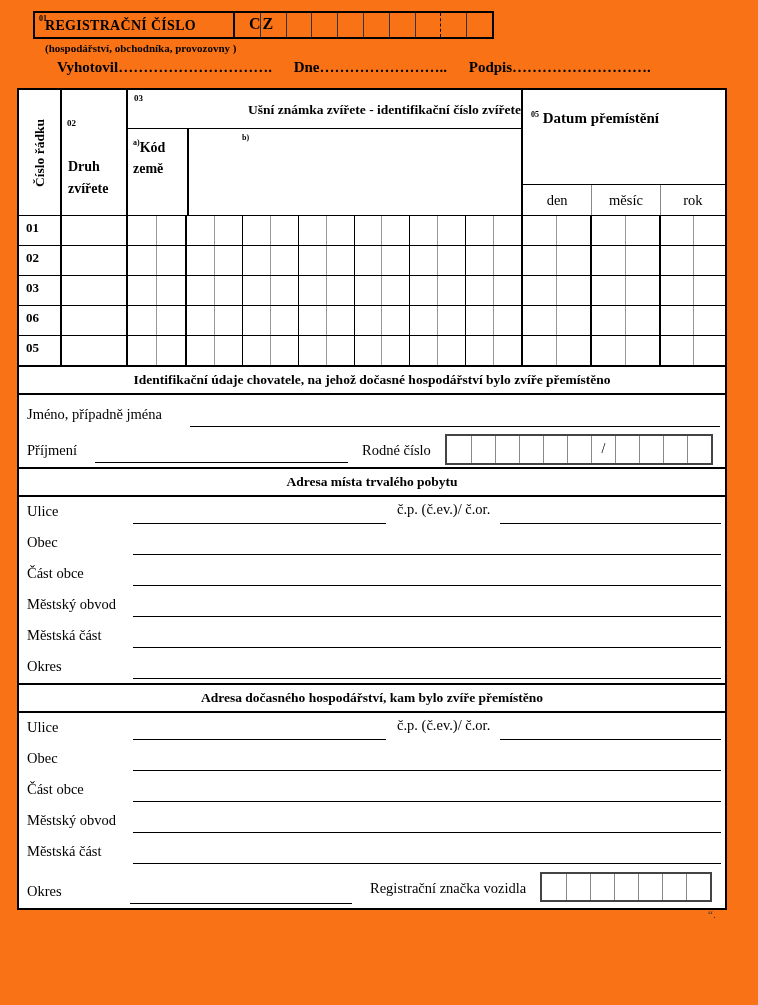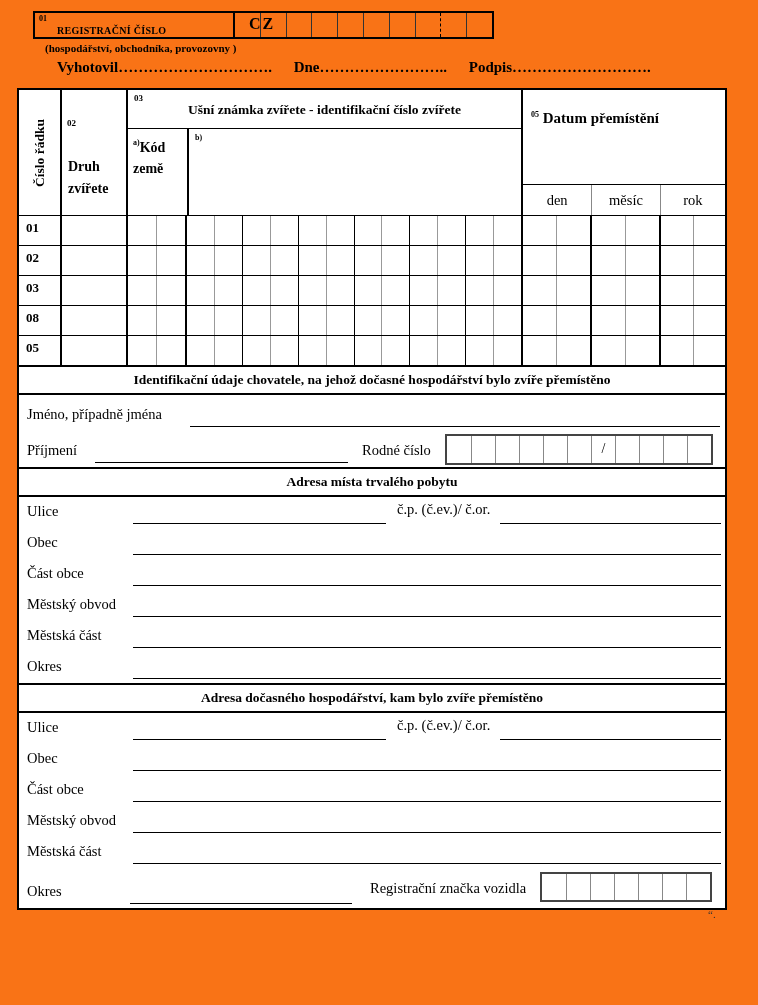--- a/index.html
+++ b/index.html
@@ -14,21 +14,21 @@
   }
   sup, .sup { font-size: 8px; font-weight: bold; vertical-align: top; }
 
   
   .regbox {
     position: absolute; left: 33px; top: 11px;
     width: 461px; height: 28px;
     border: 2px solid #000;
   }
   .regbox .num { position:absolute; left:4px; top:1px; font-size:8px; font-weight:bold; }
-  .regbox .title { position:absolute; left:22px; top:5px; font-size:10px; font-weight:bold; letter-spacing:0.3px;margin-top:7px; }
+  .regbox .title { position:absolute; left:10px; top:5px; font-size:14px; font-weight:bold; letter-spacing:0.3px; }
   .regbox .cz { position:absolute; left:170px; top:2px; font-size:16px; font-weight:bold; letter-spacing:2px;margin-left:44px; }
   .regcells { position:absolute; left:198px; top:0; right:0; bottom:0; display:flex; border-left:2px solid #000; }
   .regcell { flex:1; border-left:1px solid #333; }
   .regcell:first-child { border-left:none; }
   .regcell.dashed { border-left:1px dashed #000; }
   .regsub { position:absolute; left:45px; top:42px; font-size:11px; font-weight:bold; }
 
   .prepline { position:absolute; left:57px; top:59px; font-size:15px; font-weight:bold;text-align:center; }
   .prepline span { margin-right: 18px; }
 
@@ -45,22 +45,22 @@
     position:absolute; left:50%; top:50%;
     transform: translate(-50%,-50%) rotate(-90deg);
     font-weight:bold; font-size:13.5px; white-space:nowrap;
   }
   .colDruhH { width:66px; border-left:2px solid #000; position:relative; }
   .colDruhH .sup02 { position:absolute; left:5px; top:28px; font-size:9px; font-weight:bold; }
   .colDruhH .lbl { position:absolute; left:6px; top:66px; font-weight:bold; font-size:14px; line-height:1.55; }
   .earGroup { flex:1; border-left:2px solid #000; display:flex; flex-direction:column; }
   .earTop { height:39px; border-bottom:1px solid #000; position:relative; }
   .earTop .sup03 { position:absolute; left:6px; top:3px; font-size:9px; font-weight:bold; }
-  .earTop .ttl { display:block; text-align:center; padding-top:12px; font-weight:bold; font-size:13.5px; }
-  .earBottom { flex:1; display:flex; }
+  .earTop .ttl { display:block; text-align:right; padding-top:12px; font-weight:bold; font-size:13.5px; }
+  .earBottom { flex:1; display:flex;gap:47px; }
   .kodH { width:61px; border-right:2px solid #000; font-weight:bold; font-size:14px; padding:8px 2px 0 5px; line-height:1.5; }
   .kodH .sup { font-size:8px; }
   .bH { flex:1; padding:4px 0 0 6px; }
   .dateGroup { width:204px; border-left:2px solid #000; display:flex; flex-direction:column; }
   .dateTop { height:95px; border-bottom:1px solid #000; padding:20px 0 0 8px; font-weight:bold; font-size:15px; }
   .dateCols { flex:1; display:flex; }
   .dateCol { display:flex; align-items:center; justify-content:center; font-size:14.5px; }
   .dateCol.den { width:69px; }
   .dateCol.mesic { width:69px; border-left:1px solid #888; }
   .dateCol.rok { width:66px; border-left:1px solid #888; }
@@ -263,21 +263,21 @@
           <div class="dgrp mesic">
             <div class="kc"></div>
             <div class="kc"></div>
           </div>
           <div class="dgrp rok">
             <div class="kc"></div>
             <div class="kc"></div>
           </div>
         </div>
         <div class="trow">
-          <div class="rnum">08</div>
+          <div class="rnum">06</div>
           <div class="druhC"></div>
           <div class="kodC">
             <div class="kc"></div>
             <div class="kc"></div>
           </div>
           <div class="bC">
             <div class="bcell"></div>
             <div class="bcell"></div>
             <div class="bcell"></div>
             <div class="bcell"></div>

